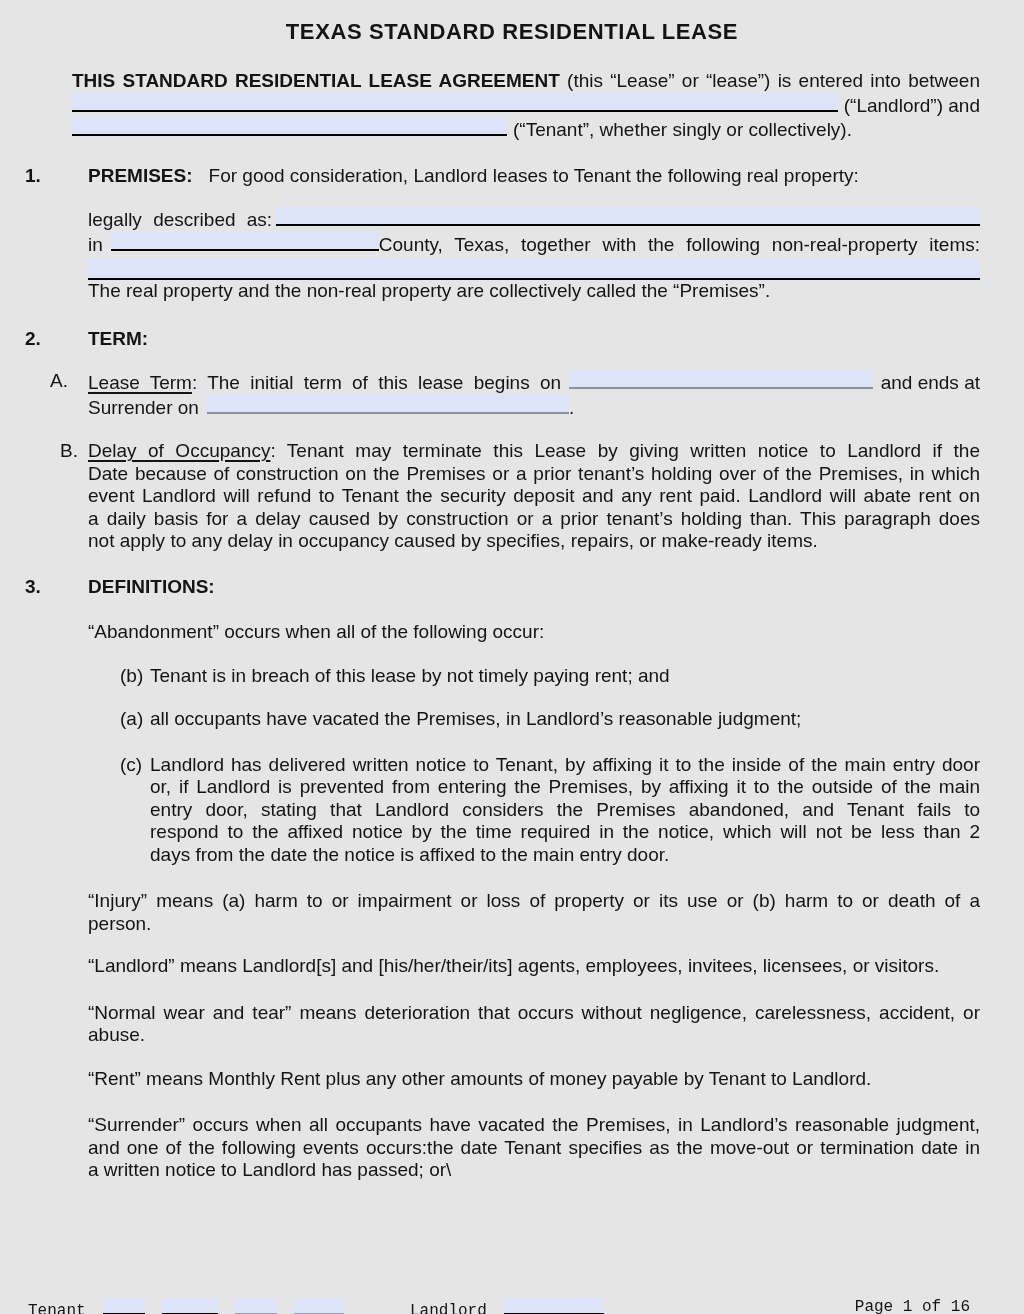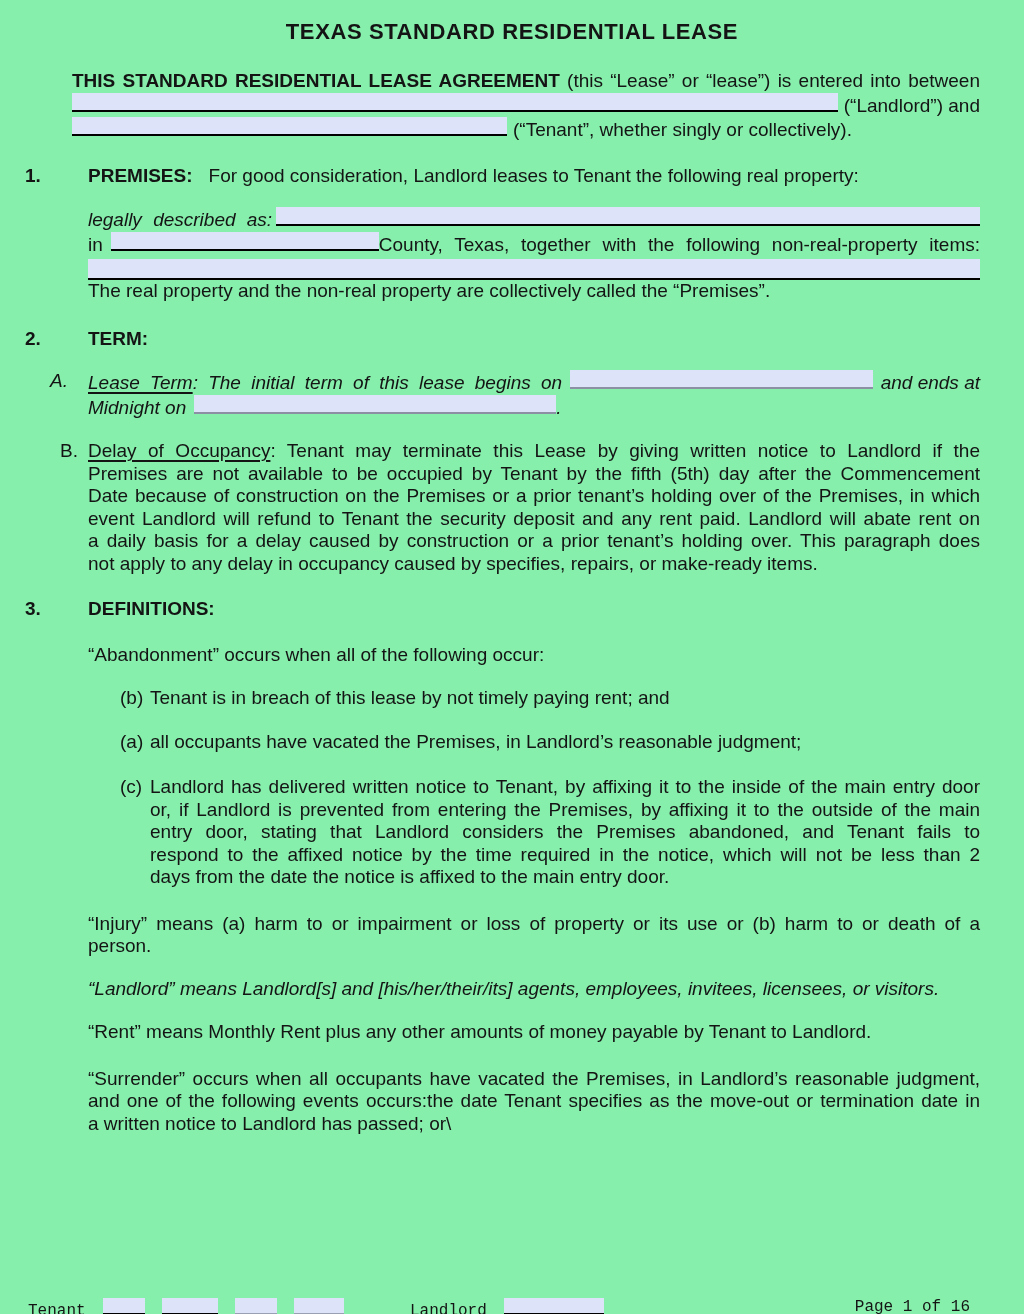--- a/index.html
+++ b/index.html
@@ -1,17 +1,17 @@
 <!DOCTYPE html>
 <html><head>
 <meta charset="utf-8">
 <style>
   html,body { margin:0; padding:0; background:#ffffff; }
   .page {
-    position:relative; width:1024px; height:1314px; background:#86efac;
+    position:relative; width:1024px; height:1314px; background:#e5e5e5;
     font-family:"Liberation Sans", sans-serif; font-size:19px; line-height:22.5px;
     color:#141414; overflow:hidden;
   }
   b { font-weight:bold; }
   u { text-decoration:underline; text-underline-offset:3px; text-decoration-thickness:1.5px; }
   .title { padding-top:18px; text-align:center; font-weight:bold; font-size:22px; letter-spacing:.6px; line-height:27px; }
 
   .intro { margin:25px 44px 14px 72px; }
   .section { position:relative; margin:0 44px 0 88px; }
   .num { position:absolute; left:-63px; top:0; font-weight:bold; }
@@ -24,21 +24,21 @@
   .grow { flex:1; }
   .nowrap { white-space:nowrap; }
   .ml6 { margin-left:6px; } .ml8 { margin-left:8px; } .ml16 { margin-left:16px; }
   .mx8 { margin-left:8px; margin-right:8px; }
   .ws5 { word-spacing:5px; } .ws6 { word-spacing:6px; }
 
   .field { display:inline-block; height:17px; background:#dde3f8; border-bottom:2px solid #000; }
   .field.gray { border-bottom-color:#8b90a4; }
   .field-block { height:19px; background:#dde3f8; border-bottom:2.5px solid #000; margin-top:3px; }
 
-  .mt20 { margin-top:20px;font-style:italic; } .mt21 { margin-top:21px; } .mt23 { margin-top:23px; }
+  .mt20 { margin-top:20px; } .mt21 { margin-top:21px; } .mt23 { margin-top:23px; }
   .mt24 { margin-top:24px; } .mt25 { margin-top:25px; }
 
   .items { margin-left:32px; }
   .marker { display:inline-block; width:30px; }
   .cont { margin-left:30px; }
 
   .footer { position:absolute; top:1259px; left:28px; right:44px; height:50px;
             font-family:Liberation Mono, monospace; font-size:16px; line-height:19px;margin-top:39px; }
   .f-left { position:absolute; left:0; top:0; }
   .f-left .frow { align-items:baseline; }
@@ -88,33 +88,32 @@
     <div><b>TERM:</b></div>
 
     <div class="sub subA mt20">
       <span class="letter">A.</span>
       <div class="frow">
         <span class="ws5 nowrap"><u>Lease Term</u><span>: The initial term of this lease begins on</span></span>
         <span class="field gray grow mx8"></span>
         <span class="nowrap">and ends at</span>
       </div>
       <div class="frow">
-        <span>Midnight on</span>
+        <span>Surrender on</span>
         <span class="field gray ml8" style="width:362px"></span>
         <span>.</span>
       </div>
     </div>
 
     <div class="sub subB mt21">
       <span class="letter">B.</span>
       <div class="jl"><u>Delay of Occupancy</u><span>: Tenant may terminate this Lease by giving written notice to Landlord if the</span></div>
-      <div class="jl">Premises are not available to be occupied by Tenant by the fifth (5th) day after the Commencement</div>
       <div class="jl">Date because of construction on the Premises or a prior tenant’s holding over of the Premises, in which</div>
       <div class="jl">event Landlord will refund to Tenant the security deposit and any rent paid.  Landlord will abate rent on</div>
-      <div class="jl">a daily basis for a delay caused by construction or a prior tenant’s holding over. This paragraph does</div>
+      <div class="jl">a daily basis for a delay caused by construction or a prior tenant’s holding than. This paragraph does</div>
       <div>not apply to any delay in occupancy caused by specifies, repairs, or make-ready items.</div>
     </div>
   </div>
 
   <div class="section mt23">
     <span class="num">3.</span>
     <div><b>DEFINITIONS:</b></div>
 
     <div class="mt23">“Abandonment” occurs when all of the following occur:</div>
 
@@ -133,20 +132,24 @@
       </div>
     </div>
 
     <div class="mt24">
       <div class="jl">“Injury” means (a) harm to or impairment or loss of property or its use or (b) harm to or death of a</div>
       <div>person.</div>
     </div>
 
     <div class="mt20">“Landlord” means Landlord[s] and [his/her/their/its] agents, employees, invitees, licensees, or visitors.</div>
 
+    <div class="mt24">
+      <div class="jl">“Normal wear and tear” means deterioration that occurs without negligence, carelessness, accident, or</div>
+      <div>abuse.</div>
+    </div>
 
     <div class="mt21">“Rent” means Monthly Rent plus any other amounts of money payable by Tenant to Landlord.</div>
 
     <div class="mt24">
       <div class="jl">“Surrender” occurs when all occupants have vacated the Premises, in Landlord’s reasonable judgment,</div>
       <div class="jl">and one of the following events occurs:the date Tenant specifies as the move-out or termination date in</div>
       <div>a written notice to Landlord has passed; or\</div>
     </div>
   </div>
 

